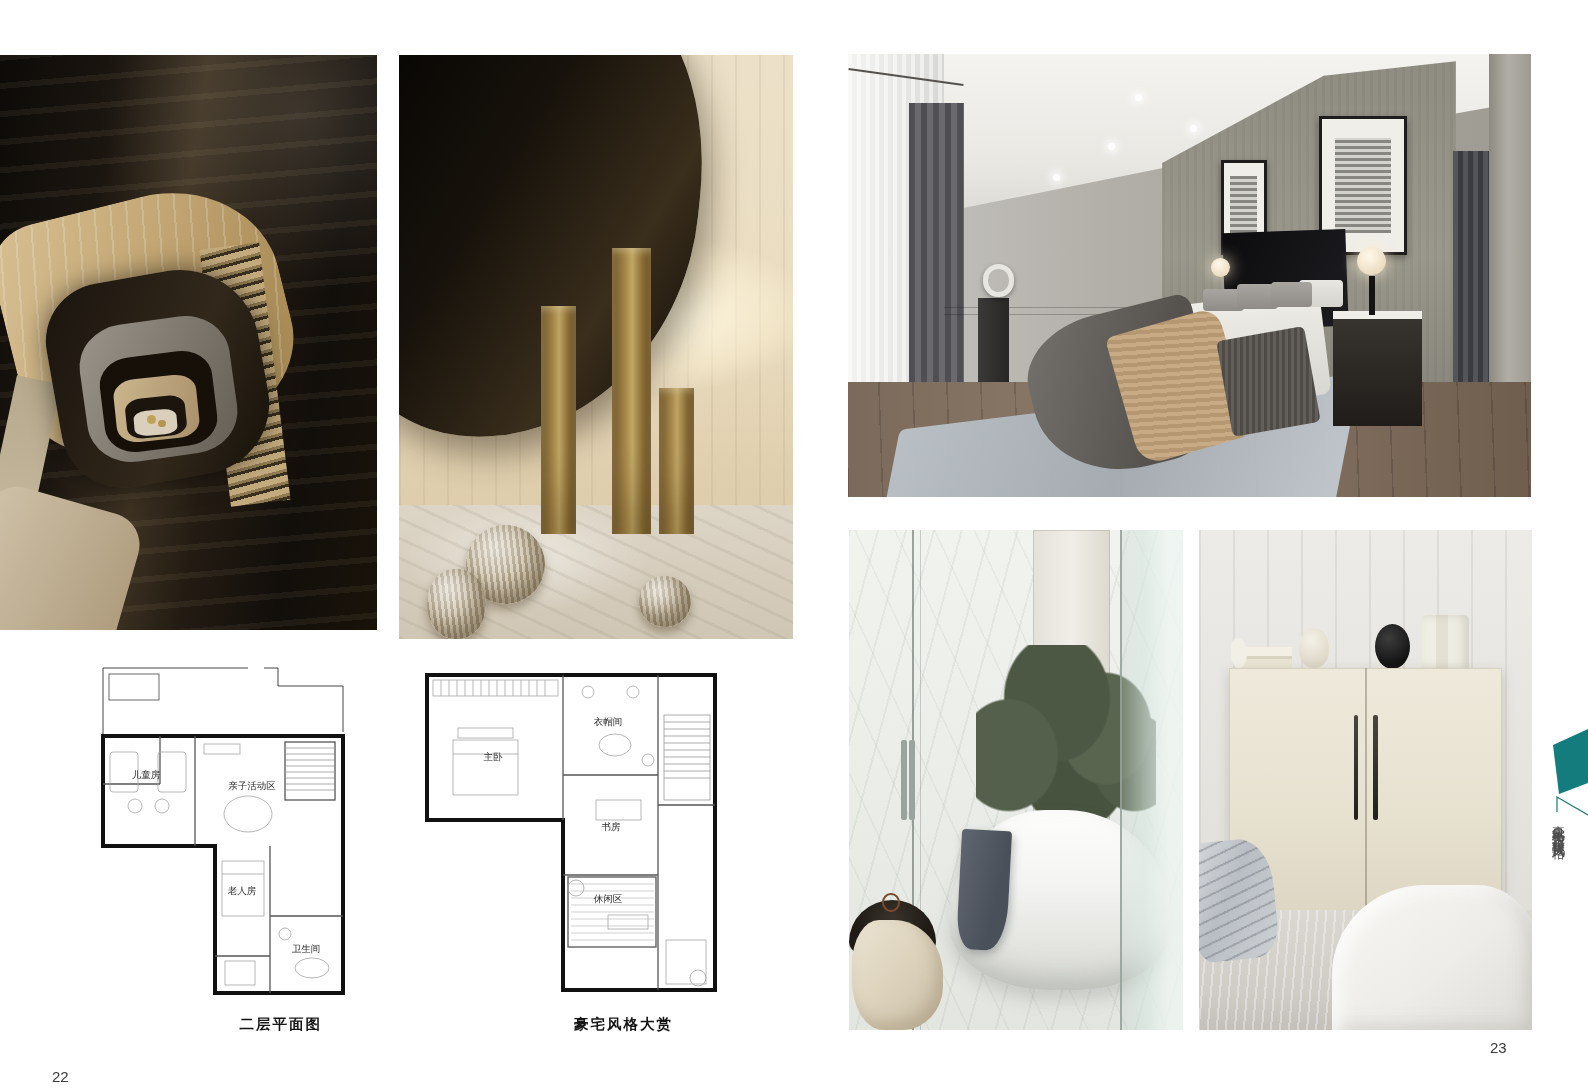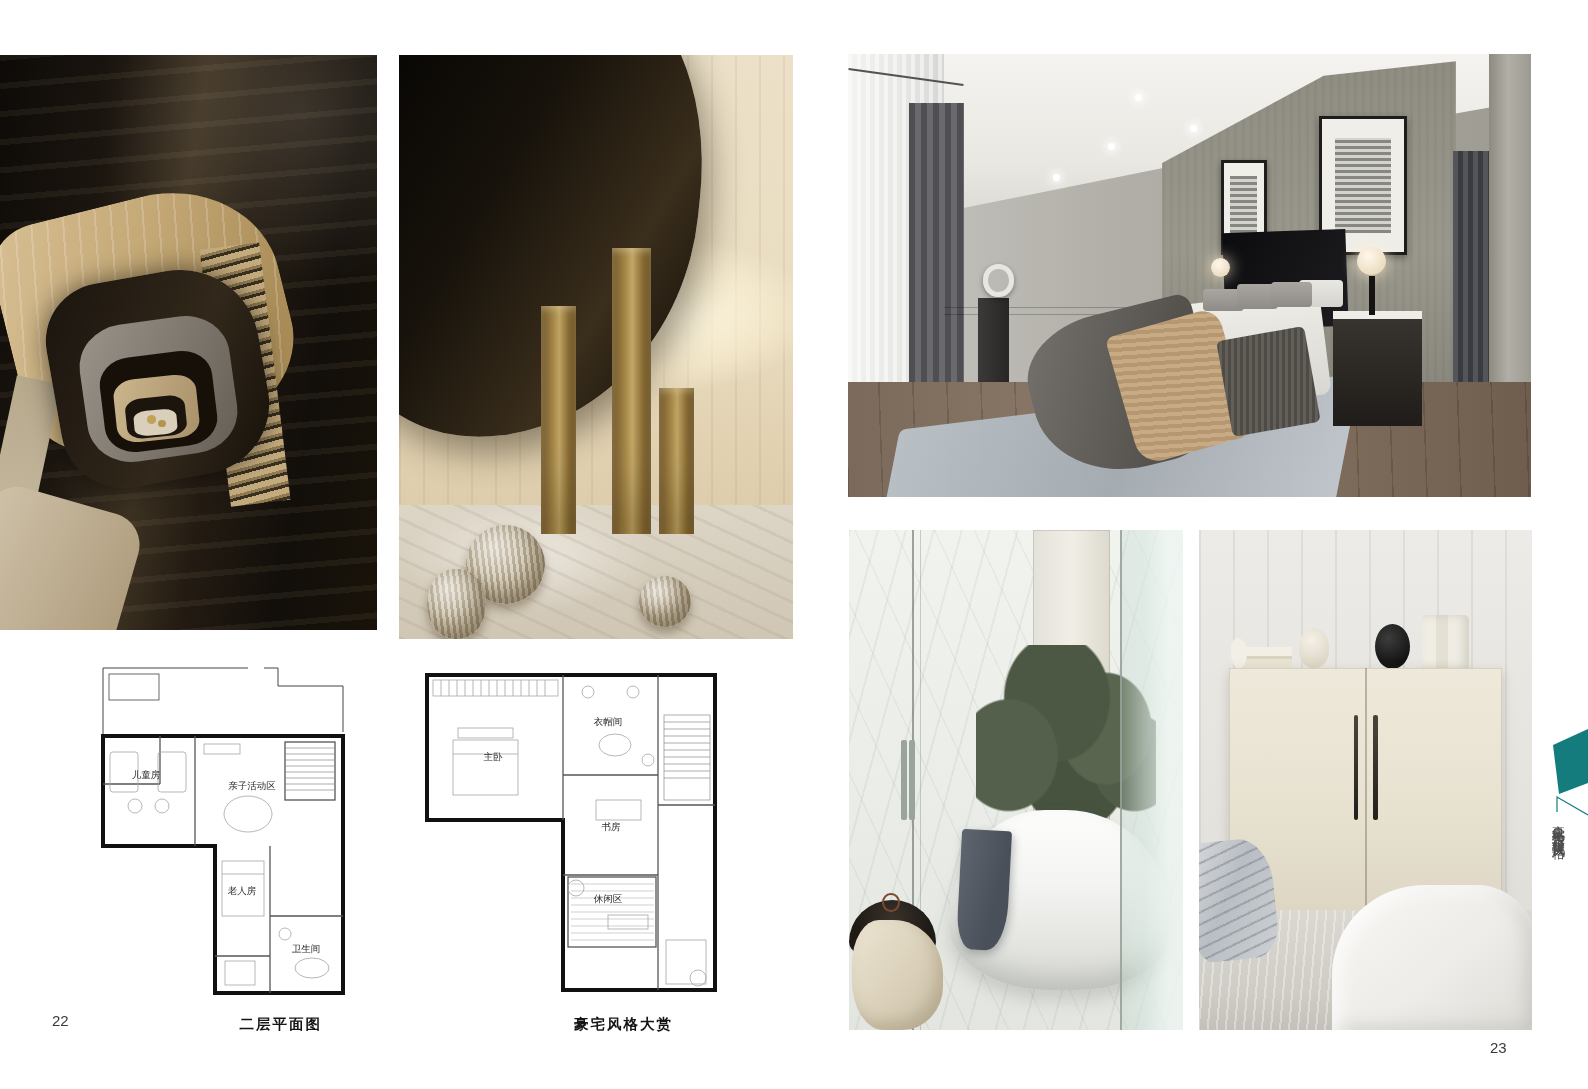--- a/index.html
+++ b/index.html
@@ -350,21 +350,21 @@
         <circle cx="290" cy="318" r="8"></circle>
       <rect x="258" y="280" width="40" height="44"></rect>
     </g>
     <text x="85" y="100" text-anchor="middle" class="small">主卧</text>
     <text x="200" y="65" text-anchor="middle" class="small">衣帽间</text>
     <text x="203" y="170" text-anchor="middle" class="small">书房</text>
     <text x="200" y="242" text-anchor="middle" class="small">休闲区</text>
   </svg>
   <div class="plan-caption" style="left:473px;top:1015px;width:200px;">豪宅风格大赏</div>
 
-  <div class="pageno" style="left:52px;top:1012px;">22</div>
+  <div class="pageno" style="left:52px;top:1068px;">22</div>
 
   <figure class="photo ph3" style="margin:0">
     <div class="p3-bg"></div>
     <div class="p3-ceiling"></div>
     <div class="p3-spot" style="left:42%;top:9%;"></div>
     <div class="p3-spot" style="left:38%;top:20%;"></div>
     <div class="p3-spot" style="left:50%;top:16%;"></div>
     <div class="p3-spot" style="left:30%;top:27%;"></div>
     <div class="p3-window"></div>
     <div class="p3-rod"></div>

